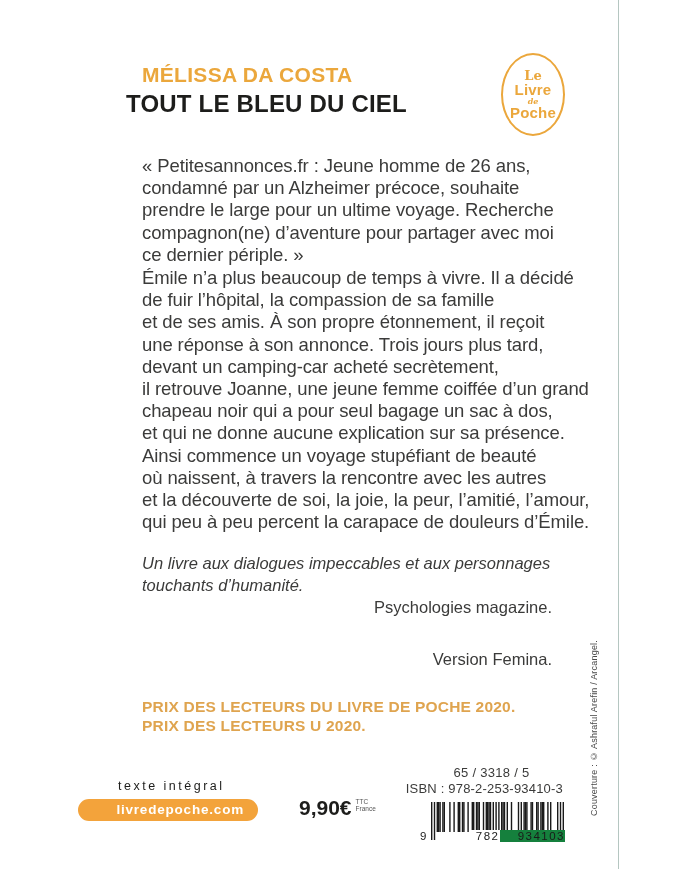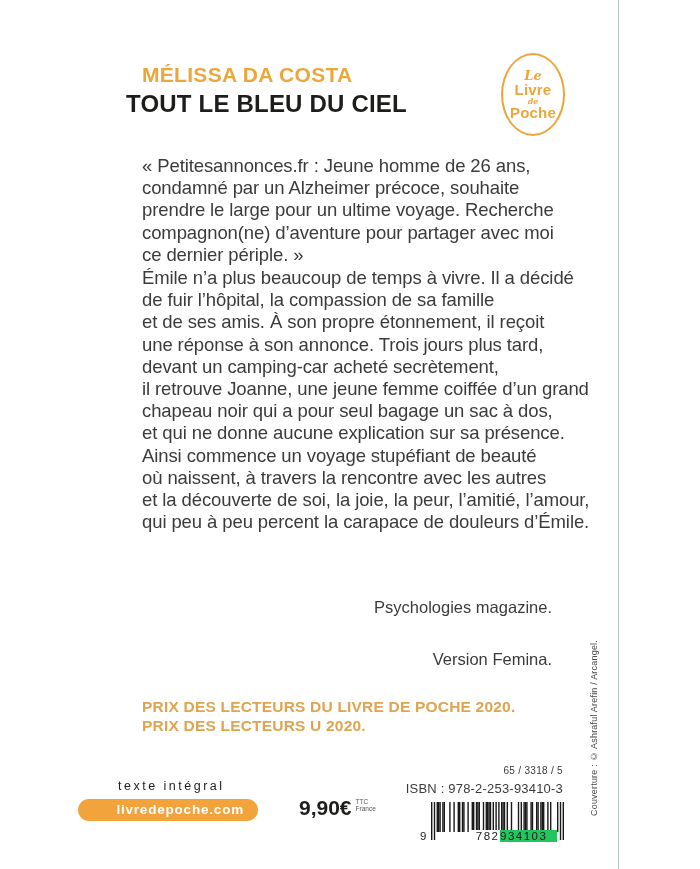--- a/index.html
+++ b/index.html
@@ -23,21 +23,21 @@
     position:absolute;left:126px;top:89px;
     font-size:24px;line-height:29px;font-weight:bold;
     letter-spacing:.2px;color:#1D1D1B;white-space:nowrap;
   }
   .logo{
     position:absolute;left:501px;top:53px;width:64px;height:83px;
     border:2.5px solid #EBA73C;border-radius:50%;
     display:flex;flex-direction:column;align-items:center;justify-content:center;
     color:#EBA73C;box-sizing:border-box;
   }
-  .logo .le{font-family:"DejaVu Serif",serif;font-style:italic;font-size:13px;line-height:12px;font-weight:bold;}
+  .logo .le{font-family:"DejaVu Serif",serif;font-size:13px;line-height:12px;font-weight:bold;}
   .logo .livre{font-size:15px;line-height:15px;font-weight:bold;letter-spacing:.2px;}
   .logo .de{font-family:"DejaVu Serif",serif;font-style:italic;font-size:8px;line-height:8px;font-weight:bold;}
   .logo .poche{font-size:15px;line-height:15px;font-weight:bold;letter-spacing:.2px;}
   .bodytext{
     position:absolute;left:142px;width:470px;
     font-size:18.5px;line-height:22.2px;color:#3B3B3A;
     white-space:pre-line;letter-spacing:-0.1px;
   }
   .annonce{top:155px;}
   .synopsis{top:267px;}
@@ -71,36 +71,36 @@
   .price{
     position:absolute;left:299px;top:796px;
     font-size:21px;font-weight:600;color:#1D1D1B;white-space:nowrap;
   }
   .price-note{
     display:inline-block;vertical-align:top;margin:2px 0 0 4px;
     font-size:6.5px;line-height:7px;font-weight:normal;color:#555;
     text-align:left;
   }
   .edition-code{
-    position:absolute;left:420px;top:765px;width:143px;text-align:right;
-    font-size:10px;color:#3B3B3A;letter-spacing:.3px;
+    position:absolute;left:420px;top:765px;width:143px;text-align:center;
+    font-size:13px;color:#3B3B3A;letter-spacing:.3px;
   }
   .isbn{
     position:absolute;left:370px;top:781px;width:193px;text-align:right;
     font-size:13px;color:#3B3B3A;letter-spacing:.2px;
   }
   .barcode{position:absolute;left:431px;top:802px;width:133px;}
   .barcode svg{display:block;width:133px;height:38px;}
   .barcode-digits{
     position:relative;height:14px;margin-top:-10px;
     font-size:11.5px;color:#1a1a1a;letter-spacing:1.5px;
   }
   .barcode-digits .first{position:absolute;left:-11px;top:0;background:#fff;}
   .barcode-digits .g1{position:absolute;left:6px;width:57px;text-align:center;background:#fff;margin-left:34px;}
-  .barcode-digits .g2{position:absolute;left:69px;width:57px;text-align:left;background:#22c55e;}
+  .barcode-digits .g2{position:absolute;left:69px;width:57px;text-align:right;background:#15803d;padding-left:8px;}
   .cover-credit{
     position:absolute;left:589px;top:628px;height:188px;
     writing-mode:vertical-rl;transform:rotate(180deg);
     font-size:9px;letter-spacing:.2px;color:#4a4a4a;white-space:nowrap;
   }
 </style>
 </head>
 <body>
 
 <div class="page">
@@ -128,20 +128,22 @@
 une réponse à son annonce. Trois jours plus tard,
 devant un camping-car acheté secrètement,
 il retrouve Joanne, une jeune femme coiffée d’un grand
 chapeau noir qui a pour seul bagage un sac à dos,
 et qui ne donne aucune explication sur sa présence.
 Ainsi commence un voyage stupéfiant de beauté
 où naissent, à travers la rencontre avec les autres
 et la découverte de soi, la joie, la peur, l’amitié, l’amour,
 qui peu à peu percent la carapace de douleurs d’Émile.</div>
 
+  <div class="review-quote" style="top:552px">Un livre aux dialogues impeccables et aux personnages
+touchants d’humanité.</div>
   <div class="review-source" style="top:597px">Psychologies magazine.</div>
 
   <div class="review-source" style="top:649px">Version Femina.</div>
 
   <div class="prizes">PRIX DES LECTEURS DU LIVRE DE POCHE 2020.
 PRIX DES LECTEURS U 2020.</div>
 
   <div class="texte-integral">texte intégral</div>
 
   <div class="pill">

